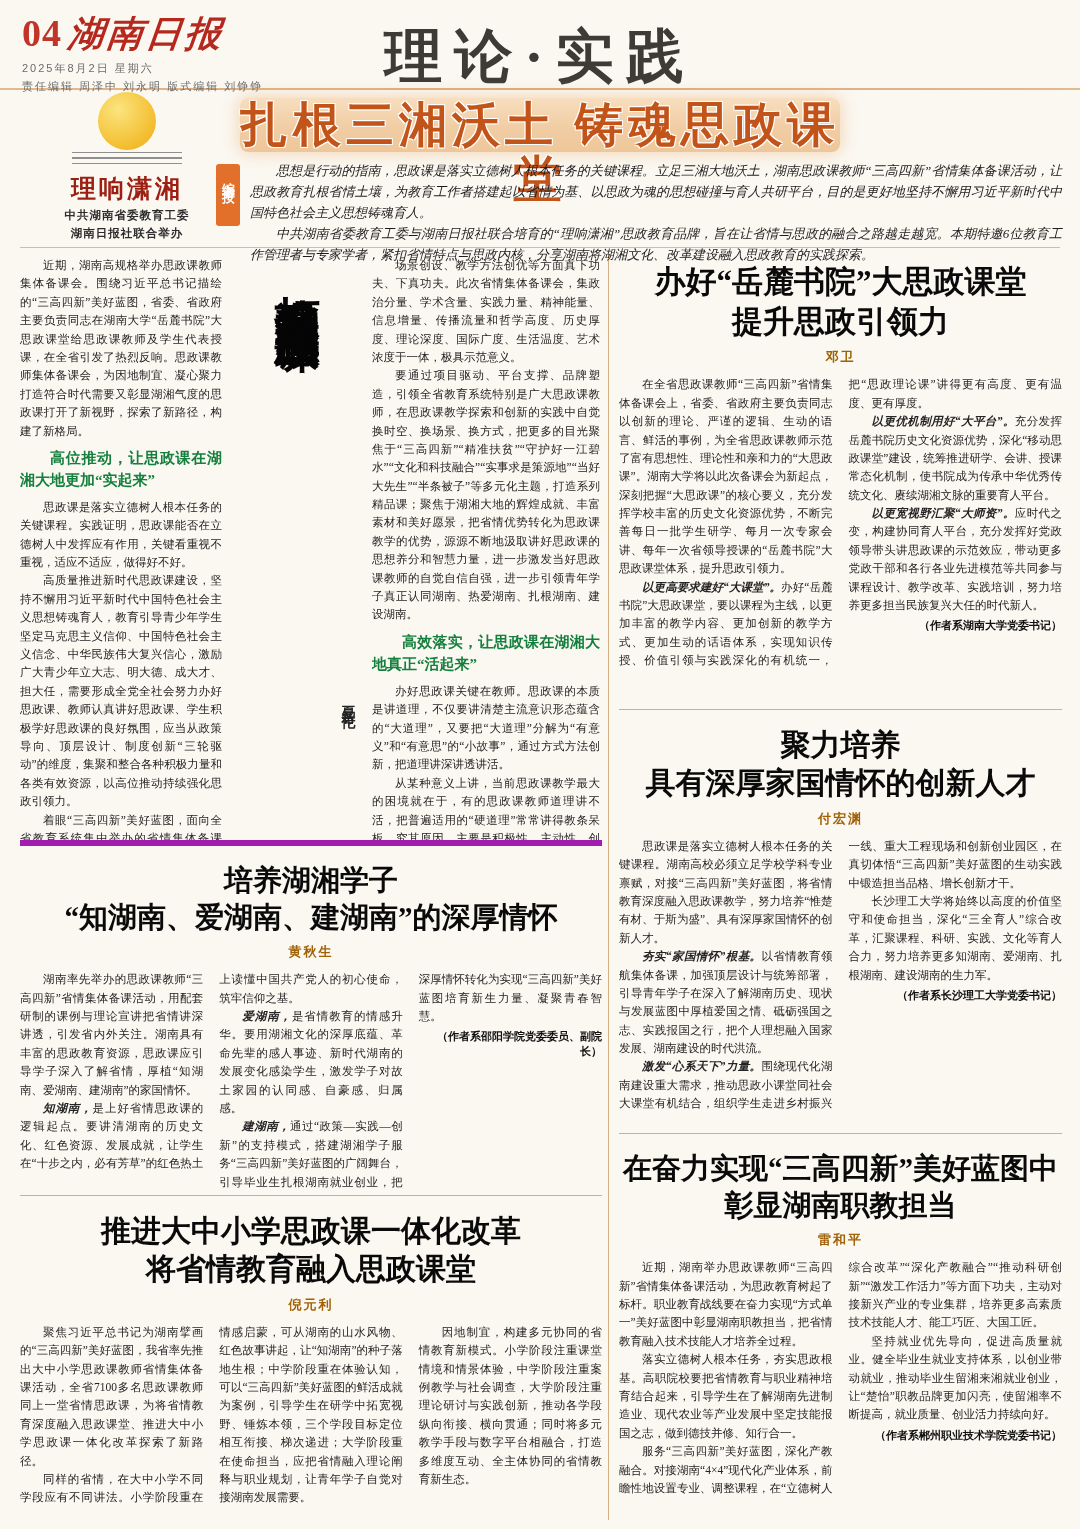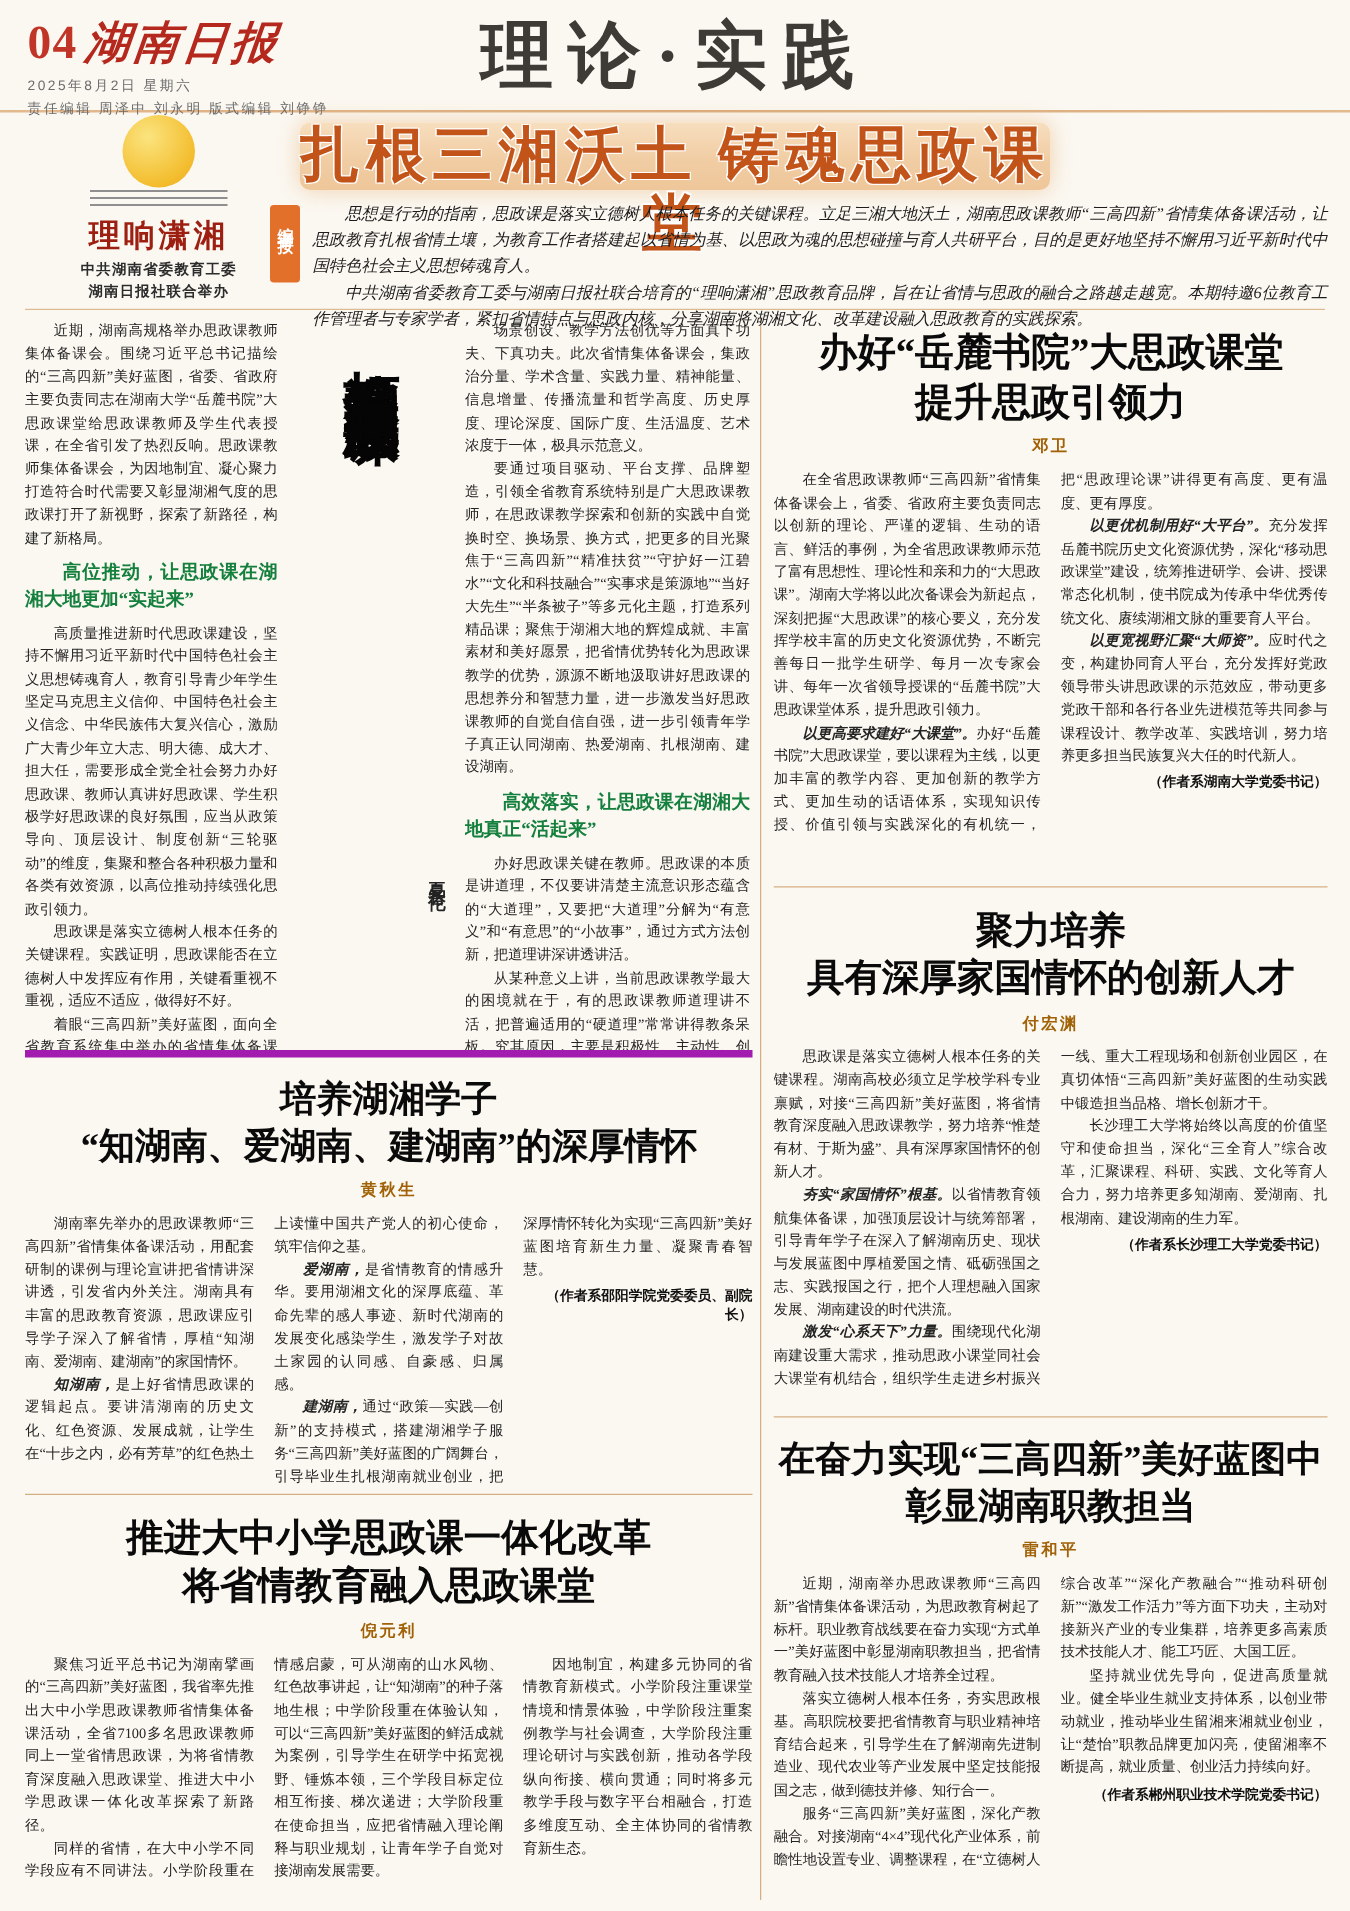--- a/index.html
+++ b/index.html
@@ -10,21 +10,21 @@
     font-family:"Liberation Serif","DejaVu Serif",serif; color:#262626;
   }
   
   .masthead { position:relative; height:88px; padding:8px 20px 0 20px; }
   .mast-left { position:absolute; left:22px; top:10px; }
   .mast-top { display:flex; align-items:baseline; gap:6px; }
   .page-num { font-size:38px; font-weight:700; color:#c03527; letter-spacing:1px; }
   .paper-name { font-size:36px; font-weight:900; color:#b5281e; font-style:italic; letter-spacing:3px; transform:skewX(-6deg); display:inline-block; }
   .date-line { margin-top:2px; font-size:11px; color:#6b6b6b; letter-spacing:2px; font-family:"Liberation Sans",sans-serif; }
   .editors-line { margin-top:3px; font-size:11px; color:#6b6b6b; letter-spacing:2px; font-family:"Liberation Sans",sans-serif; }
-  .section-title { position:absolute; left:0; right:0; top:6px; text-align:center;
+  .section-title { position:absolute; left:0; right:0; top:18px; text-align:center;
     font-size:58px; font-weight:900; color:#3e3b37; letter-spacing:12px; }
   .header-rule { height:2px; background:linear-gradient(90deg,#e3b98e,#d9a877 50%,#e3b98e); margin:0 0 0 0; }
 
   
   .banner { position:relative; height:158px; padding-top:8px; }
   .brand { position:absolute; left:42px; top:2px; width:170px; text-align:center; }
   .sun-wrap { width:118px; height:76px; margin:0 auto; position:relative; }
   .sun { width:58px; height:58px; border-radius:50%; margin:0 auto;
     background:radial-gradient(circle at 35% 30%, #fbe47f, #f3bd2e 70%, #eaa91f); }
   .waves { width:110px; height:13px; margin:2px auto 0 auto;
@@ -133,22 +133,22 @@
   </section>
 
   <main class="content">
 
     <div class="left-region">
 
       <article class="art1">
         <div class="a1col">
             <p class="para">近期，湖南高规格举办思政课教师集体备课会。围绕习近平总书记描绘的“三高四新”美好蓝图，省委、省政府主要负责同志在湖南大学“岳麓书院”大思政课堂给思政课教师及学生代表授课，在全省引发了热烈反响。思政课教师集体备课会，为因地制宜、凝心聚力打造符合时代需要又彰显湖湘气度的思政课打开了新视野，探索了新路径，构建了新格局。</p>
             <h3 class="subhead">高位推动，让思政课在湖湘大地更加“实起来”</h3>
+            <p class="para">思政课是落实立德树人根本任务的关键课程。实践证明，思政课能否在立德树人中发挥应有作用，关键看重视不重视，适应不适应，做得好不好。</p>
             <p class="para">高质量推进新时代思政课建设，坚持不懈用习近平新时代中国特色社会主义思想铸魂育人，教育引导青少年学生坚定马克思主义信仰、中国特色社会主义信念、中华民族伟大复兴信心，激励广大青少年立大志、明大德、成大才、担大任，需要形成全党全社会努力办好思政课、教师认真讲好思政课、学生积极学好思政课的良好氛围，应当从政策导向、顶层设计、制度创新“三轮驱动”的维度，集聚和整合各种积极力量和各类有效资源，以高位推动持续强化思政引领力。</p>
-            <p class="para">思政课是落实立德树人根本任务的关键课程。实践证明，思政课能否在立德树人中发挥应有作用，关键看重视不重视，适应不适应，做得好不好。</p>
             <p class="para">着眼“三高四新”美好蓝图，面向全省教育系统集中举办的省情集体备课会，充分体现了省委、省政府的高度政治自觉，有利于从省级层面自上而下形成统筹协调改革创新、整体优化资源配置的强大推动力，形成党委统一领导、党政齐抓共管、有关部门各负其责、全社会协同配合的工作格局。</p>
           </div>
         <div class="a1title-wrap">
           <h2 class="vertical-title">打造彰显湖湘气度的思政课</h2>
           <div class="vertical-author">夏智伦</div>
         </div>
         <div class="a1col">
             <p class="para">场景创设、教学方法创优等方面真下功夫、下真功夫。此次省情集体备课会，集政治分量、学术含量、实践力量、精神能量、信息增量、传播流量和哲学高度、历史厚度、理论深度、国际广度、生活温度、艺术浓度于一体，极具示范意义。</p>
             <p class="para">要通过项目驱动、平台支撑、品牌塑造，引领全省教育系统特别是广大思政课教师，在思政课教学探索和创新的实践中自觉换时空、换场景、换方式，把更多的目光聚焦于“三高四新”“精准扶贫”“守护好一江碧水”“文化和科技融合”“实事求是策源地”“当好大先生”“半条被子”等多元化主题，打造系列精品课；聚焦于湖湘大地的辉煌成就、丰富素材和美好愿景，把省情优势转化为思政课教学的优势，源源不断地汲取讲好思政课的思想养分和智慧力量，进一步激发当好思政课教师的自觉自信自强，进一步引领青年学子真正认同湖南、热爱湖南、扎根湖南、建设湖南。</p>
             <h3 class="subhead">高效落实，让思政课在湖湘大地真正“活起来”</h3>

